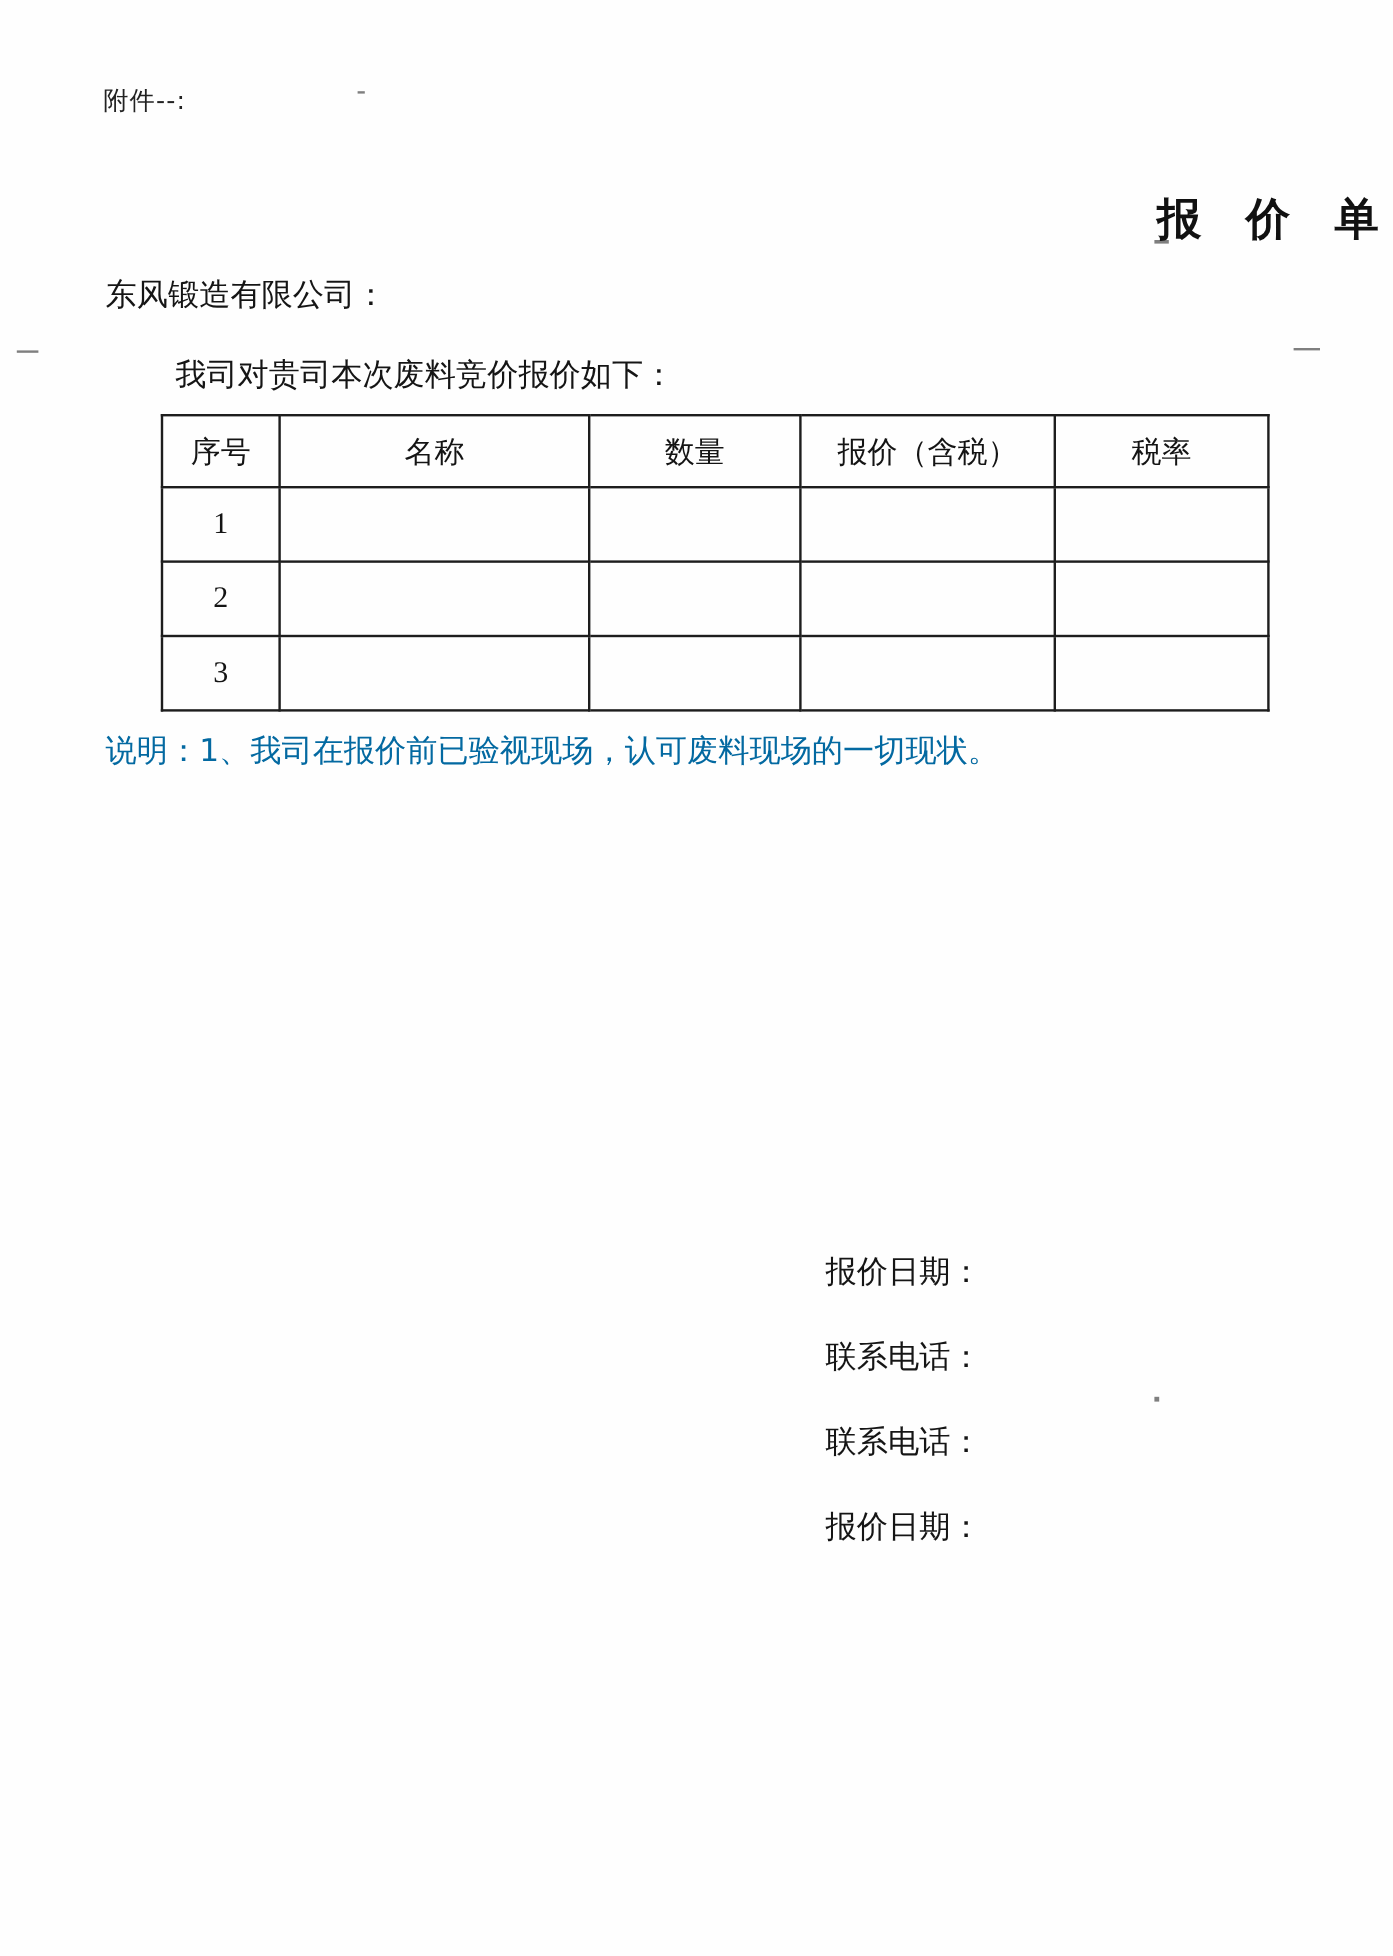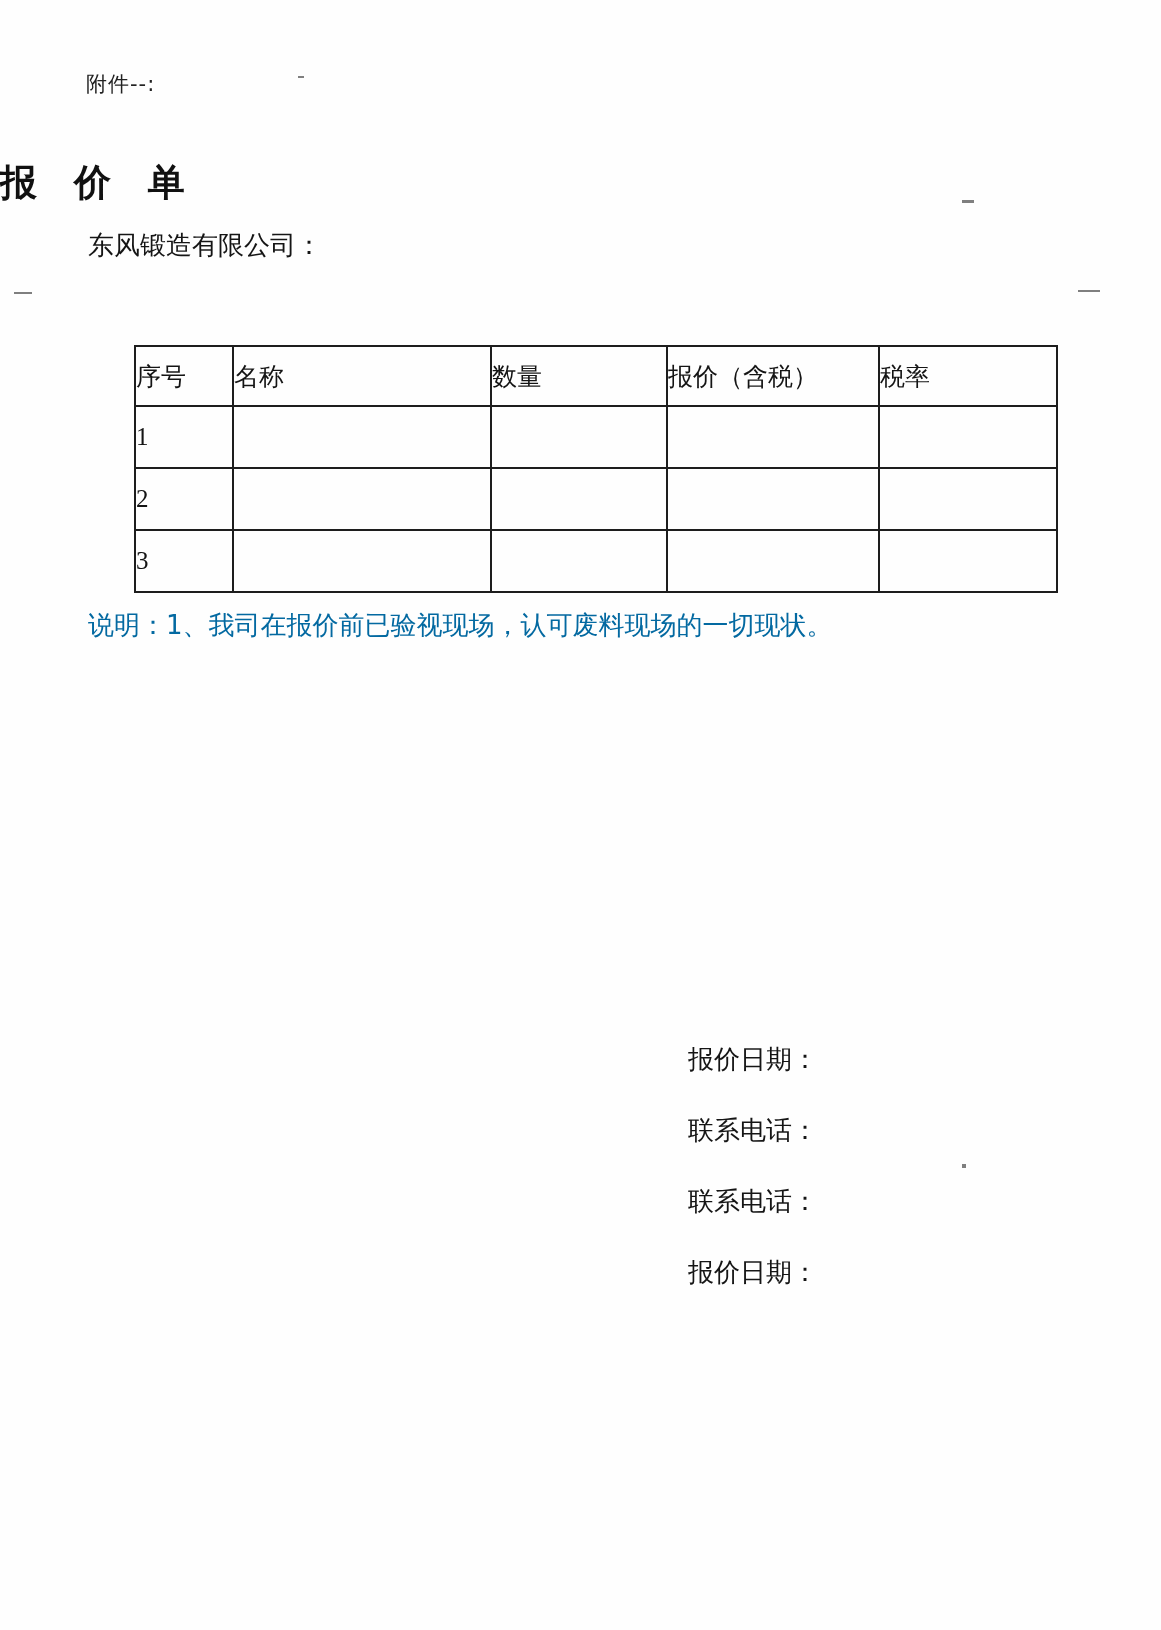--- a/index.html
+++ b/index.html
@@ -30,21 +30,21 @@
     top: 70px;
     font-size: 21px;
     letter-spacing: 1px;
     color: #222;
   }
   .doc-title {
     position: absolute;
     left: 0;
     top: 158px;
     width: 1161px;
-    text-align: left;
+    text-align: right;
     font-size: 37px;
     font-weight: bold;
     letter-spacing: 12px;
     color: #111;
   }
   .addressee {
     position: absolute;
     left: 88px;
     top: 228px;
     font-size: 26px;
@@ -63,21 +63,21 @@
     top: 345px;
     width: 922px;
     border-collapse: collapse;
     table-layout: fixed;
   }
   table.quote td, table.quote th {
     border: 2px solid #1d1d1d;
     height: 60px;
     font-size: 25px;
     font-weight: normal;
-    text-align: left;
+    text-align: center;
     vertical-align: middle;
     padding: 0;
     color: #141414;
   }
   table.quote th { height: 58px; }
   .col-no    { width: 98px; }
   .col-name  { width: 258px; }
   .col-qty   { width: 176px; }
   .col-price { width: 212px; }
   .col-rate  { width: 178px; }
@@ -127,20 +127,21 @@
   <div class="artifact" style="left:14px; top:292px; width:18px; height:2px;"></div>
   <div class="artifact" style="left:1078px; top:290px; width:22px; height:2px;"></div>
   <div class="artifact" style="left:962px; top:1164px; width:4px; height:4px;"></div>
 
   <div class="attachment-label">附件--:</div>
 
   <div class="doc-title">报 价 单</div>
 
   <div class="addressee">东风锻造有限公司：</div>
 
+  <div class="intro">我司对贵司本次废料竞价报价如下：</div>
 
   <table class="quote">
     <colgroup>
       <col class="col-no">
       <col class="col-name">
       <col class="col-qty">
       <col class="col-price">
       <col class="col-rate">
     </colgroup>
     <thead>

